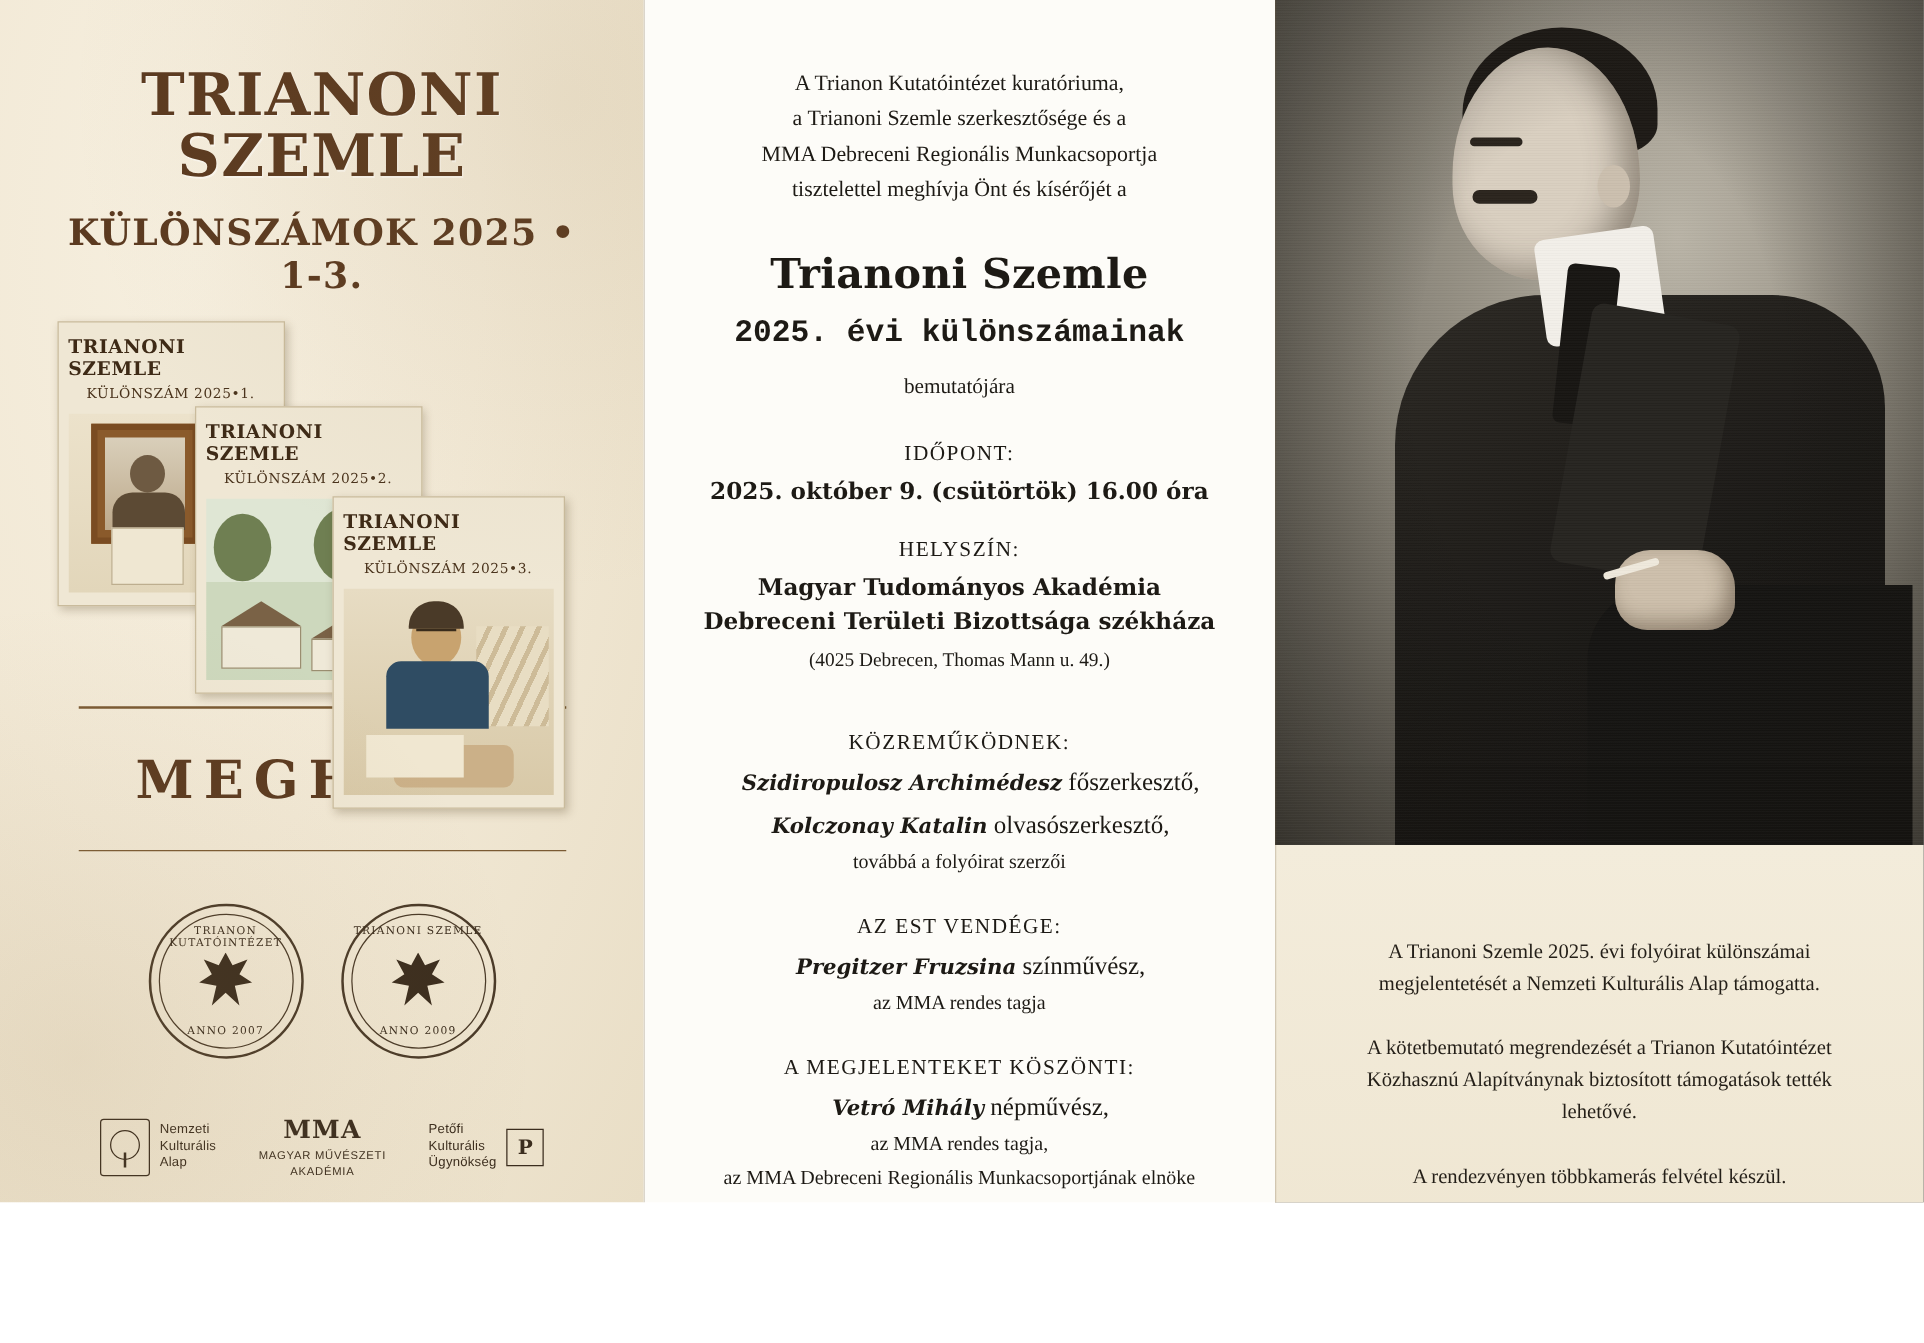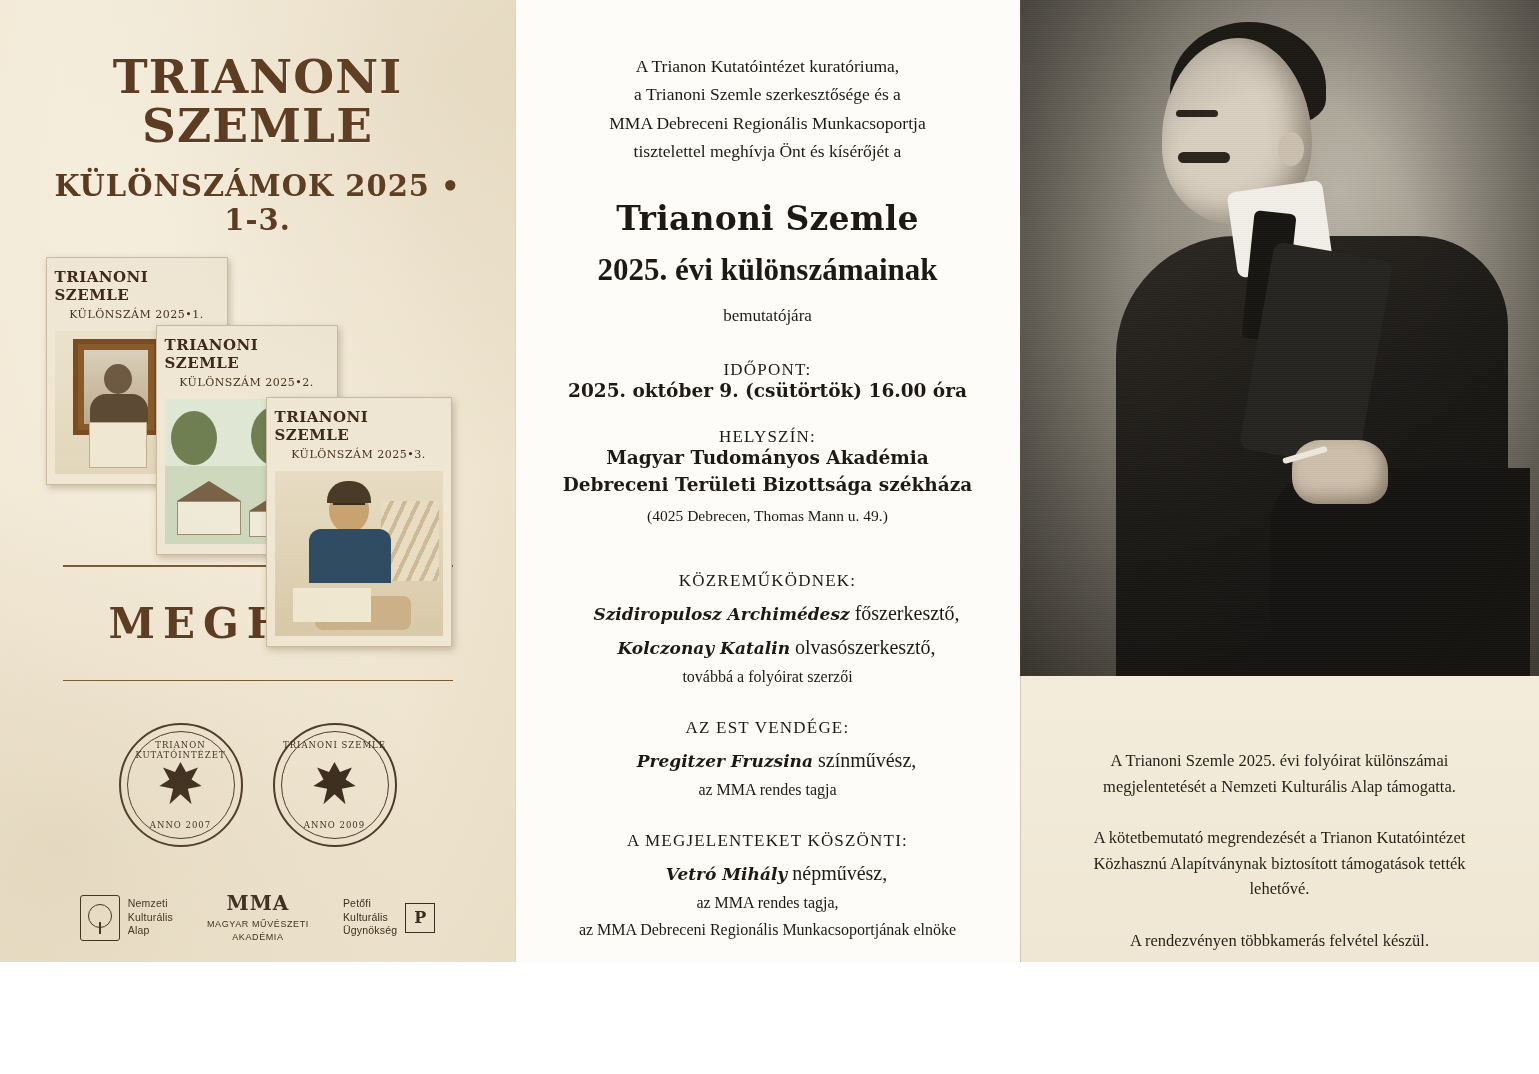--- a/index.html
+++ b/index.html
@@ -260,39 +260,40 @@
     line-height: 1.62;
   }
   .middle h1 {
     font-family: "DejaVu Serif", serif;
     font-size: 33px;
     font-weight: bold;
     margin: 34px 0 0 0;
     letter-spacing: 0.2px;
   }
   .middle h2 {
-    font-family: Liberation Serif, serif;
-    font-size: 31px;
+    font-family: Liberation Mono, monospace;
+    font-size: 25px;
     font-weight: bold;
     margin: 14px 0 0 0;
   }
   .middle .bemutato {
     font-size: 17px;
     margin-top: 18px;
   }
   .lbl {
     font-variant: small-caps;
     font-size: 17px;
     letter-spacing: 1.2px;
     margin-top: 34px;
   }
   .val-bold {
     font-family: "DejaVu Serif", serif;
     font-weight: bold;
     font-size: 18.5px;
+    margin-top: 10px;
   }
   .addr {
     font-size: 15.5px;
     margin-top: 12px;
   }
   .lbl2 {
     font-variant: small-caps;
     font-size: 17px;
     letter-spacing: 1.2px;
     margin-top: 46px;

